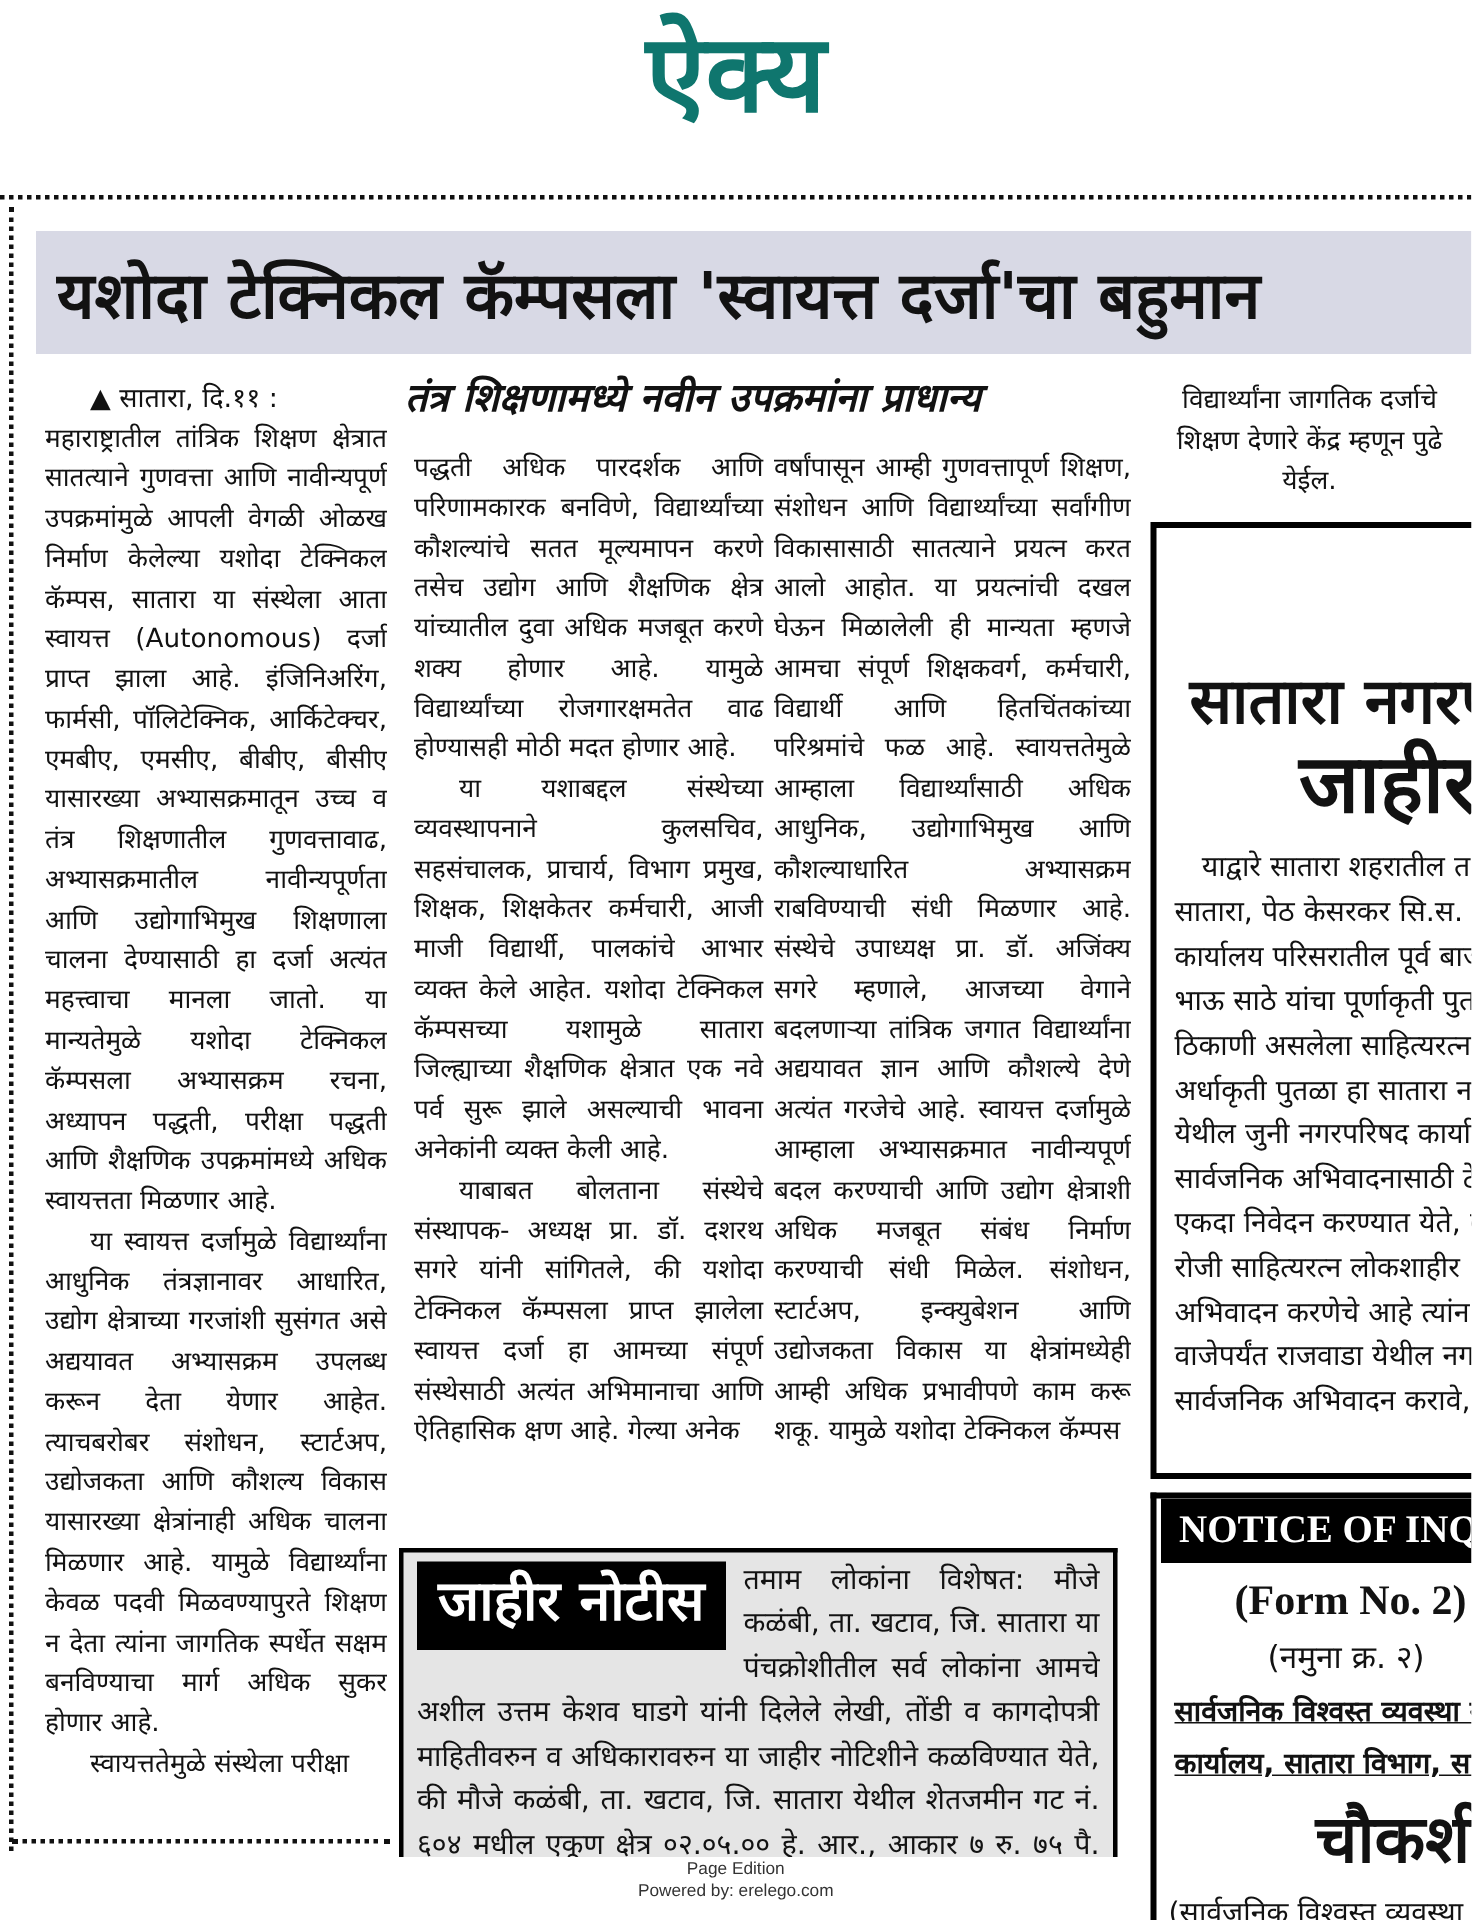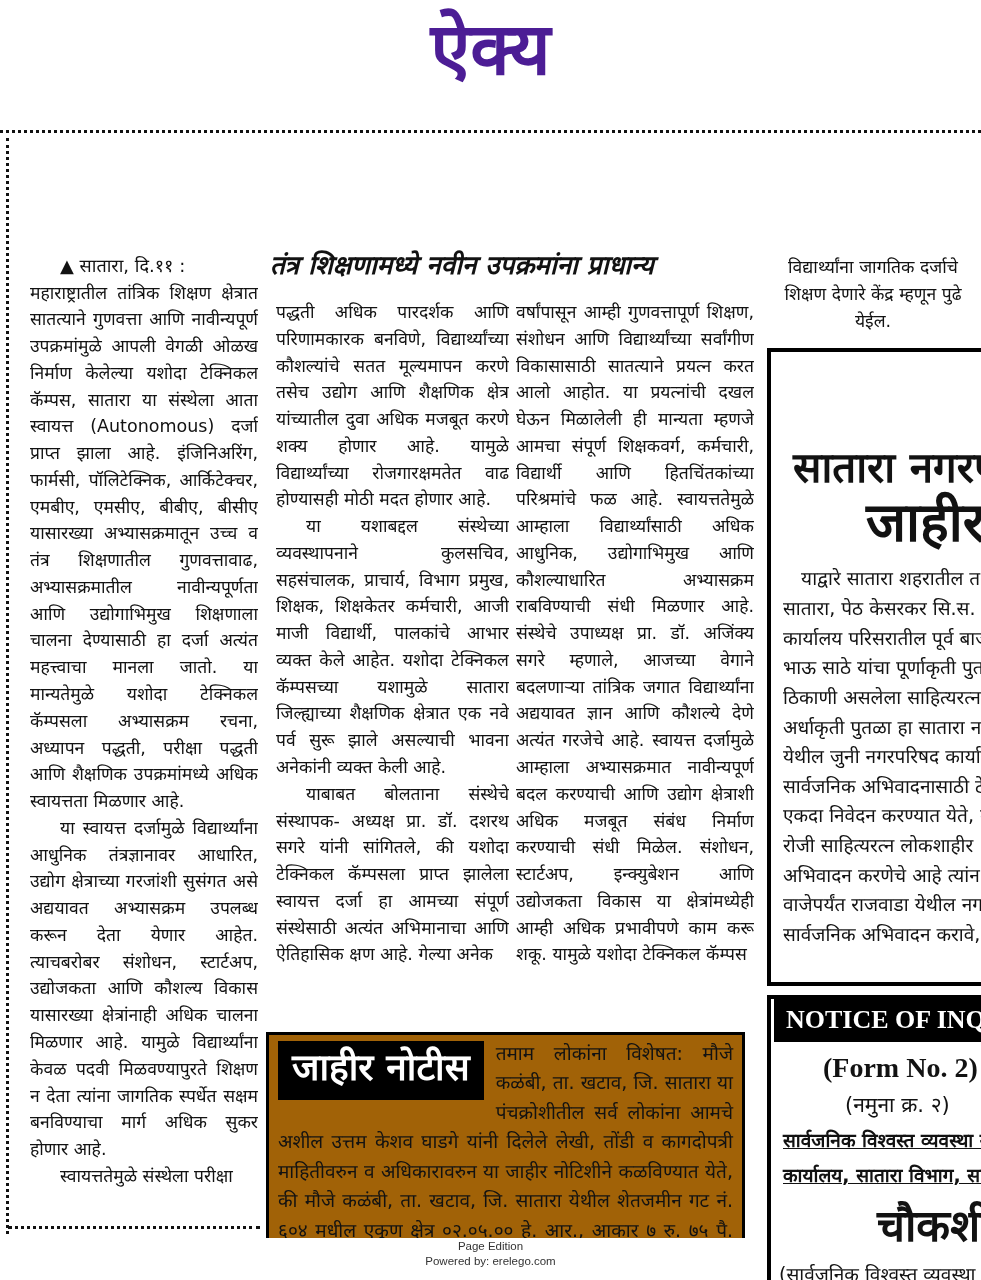--- a/index.html
+++ b/index.html
@@ -57,46 +57,49 @@
   }
   .noi-form-en { font-family:"Liberation Serif","DejaVu Serif",serif; font-weight:bold; font-size:28px; padding-left:52px; margin-top:10px; white-space:nowrap; }
   .noi-form-mr { font-size:21px; padding-left:74px; margin-top:6px; white-space:nowrap; }
   .noi-line { font-size:19px; font-weight:bold; text-decoration:underline; padding-left:12px; margin-top:9px; white-space:nowrap; }
   .noi-big  { font-size:44px; font-weight:bold; padding-left:106px; margin-top:6px; white-space:nowrap; }
   .noi-sub  { font-size:19px; padding-left:8px; margin-top:7px; white-space:nowrap; }
 
   .pn-box {
     position:absolute; top:1032px; left:266px; width:479px; height:206px;
     border:3px solid #000; border-bottom:none; box-sizing:border-box;
-    overflow:hidden; padding:4px 9px; background:#a16207;
+    overflow:hidden; padding:4px 9px; background:#e5e5e5;
   }
   .pn-title {
     float:left; background:#000; color:#fff; font-size:37px; font-weight:bold;
     padding:6px 14px 10px 14px; margin:2px 12px 4px 0; line-height:1.15;
   }
   .pn-body { font-size:19px; line-height:1.55; text-align:justify; }
 
   .footer {
     position:absolute; top:1239px; left:0; width:981px; text-align:center;
     font-family:"Liberation Sans","DejaVu Sans",sans-serif;
     font-size:11.5px; color:#333; line-height:1.3;
   }
   .footer div { margin:0; }
 </style>
 </head>
 <body>
 
 <div class="page">
 
-  <div class="masthead" style="color: #4c1d95;">ऐक्य</div>
+  <div class="masthead" style="color: #0f766e;">ऐक्य</div>
 
   <div class="rule-top"></div>
   <div class="rule-left"></div>
   <div class="rule-col1-bottom"></div>
 
+  <div class="headline-band" style="background-color: rgb(216, 217, 229);">
+    <div class="headline-text">यशोदा टेक्निकल कॅम्पसला 'स्वायत्त दर्जा'चा बहुमान</div>
+  </div>
 
   <div class="subheadline">तंत्र शिक्षणामध्ये नवीन उपक्रमांना प्राधान्य</div>
 
   <div class="col col1">
     <p class="dateline">▲ सातारा, दि.११ :</p>
     <p>महाराष्ट्रातील तांत्रिक शिक्षण क्षेत्रात सातत्याने गुणवत्ता आणि नावीन्यपूर्ण उपक्रमांमुळे आपली वेगळी ओळख निर्माण केलेल्या यशोदा टेक्निकल कॅम्पस, सातारा या संस्थेला आता स्वायत्त (Autonomous) दर्जा प्राप्त झाला आहे. इंजिनिअरिंग, फार्मसी, पॉलिटेक्निक, आर्किटेक्चर, एमबीए, एमसीए, बीबीए, बीसीए यासारख्या अभ्यासक्रमातून उच्च व तंत्र शिक्षणातील गुणवत्तावाढ, अभ्यासक्रमातील नावीन्यपूर्णता आणि उद्योगाभिमुख शिक्षणाला चालना देण्यासाठी हा दर्जा अत्यंत महत्त्वाचा मानला जातो. या मान्यतेमुळे यशोदा टेक्निकल कॅम्पसला अभ्यासक्रम रचना, अध्यापन पद्धती, परीक्षा पद्धती आणि शैक्षणिक उपक्रमांमध्ये अधिक स्वायत्तता मिळणार आहे.</p>
     <p class="indent">या स्वायत्त दर्जामुळे विद्यार्थ्यांना आधुनिक तंत्रज्ञानावर आधारित, उद्योग क्षेत्राच्या गरजांशी सुसंगत असे अद्ययावत अभ्यासक्रम उपलब्ध करून देता येणार आहेत. त्याचबरोबर संशोधन, स्टार्टअप, उद्योजकता आणि कौशल्य विकास यासारख्या क्षेत्रांनाही अधिक चालना मिळणार आहे. यामुळे विद्यार्थ्यांना केवळ पदवी मिळवण्यापुरते शिक्षण न देता त्यांना जागतिक स्पर्धेत सक्षम बनविण्याचा मार्ग अधिक सुकर होणार आहे.</p>
     <p class="indent">स्वायत्ततेमुळे संस्थेला परीक्षा</p>
   </div>
 

